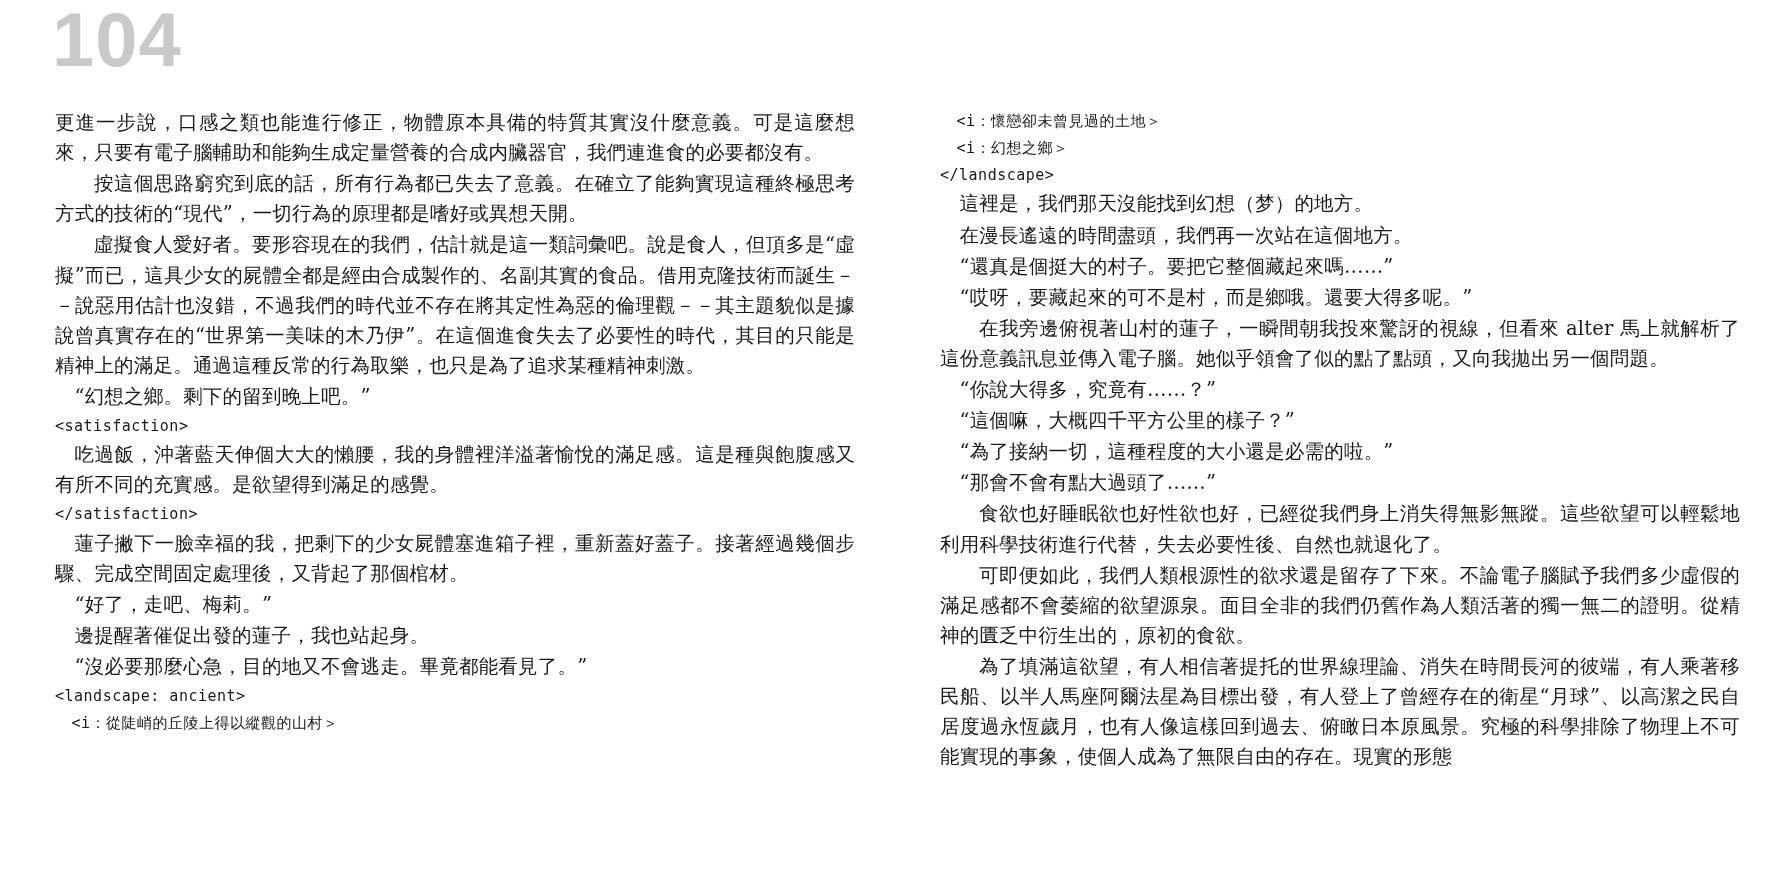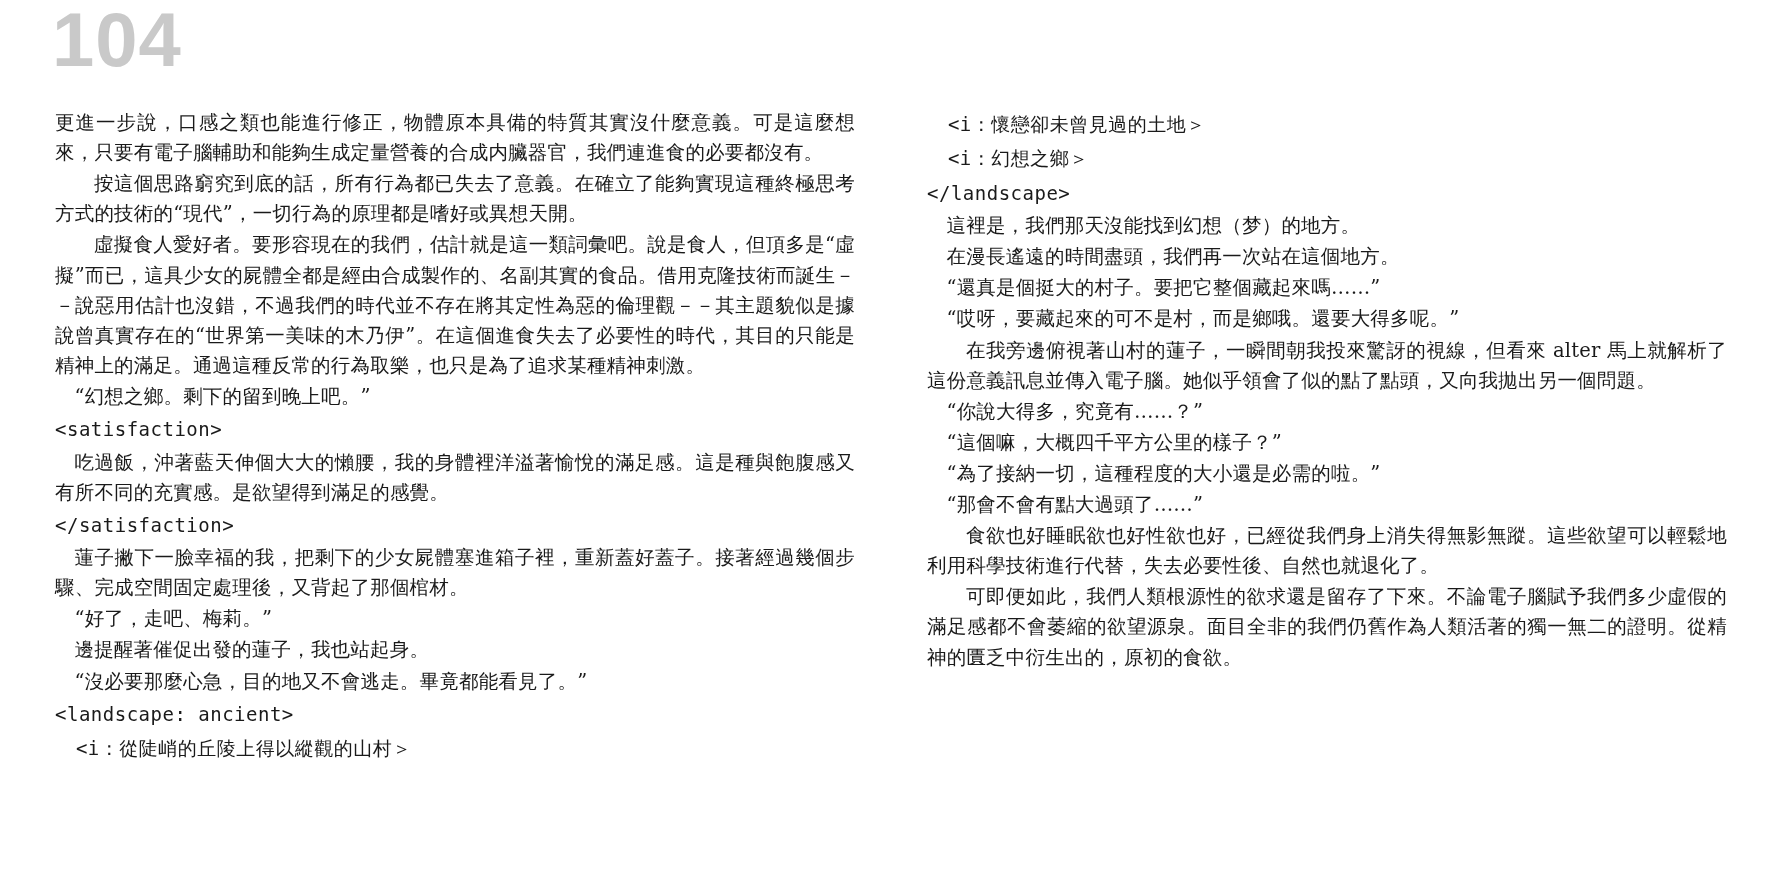--- a/index.html
+++ b/index.html
@@ -33,21 +33,21 @@
     letter-spacing: 1px;
     line-height: 1;
     user-select: none;
   }
   .columns {
     position: absolute;
     top: 108px;
     left: 0;
     width: 1772px;
     display: flex;
-    gap: 4px;
+    gap: 17px;
   }
   .col {
     width: 800px;
     box-sizing: border-box;
   }
   .col-left {
     margin-left: 55px;
   }
   .col-right {
     margin-left: 68px;
@@ -61,21 +61,21 @@
     letter-spacing: 0.2px;
   }
   p.indent {
     text-indent: 2em;
   }
   p.indent1 {
     text-indent: 1em;
   }
   p.mono {
     font-family: "DejaVu Sans Mono", "Liberation Mono", monospace;
-    font-size: 19px;
+    font-size: 15px;
     letter-spacing: 0.5px;
     line-height: 1.76;
   }
   p.mono.ind1 {
     padding-left: 1.1em;
   }
 </style>
 </head>
 <body>
 
@@ -109,16 +109,17 @@
       <p class="indent1">在漫長遙遠的時間盡頭，我們再一次站在這個地方。</p>
       <p class="indent1">“還真是個挺大的村子。要把它整個藏起來嗎……”</p>
       <p class="indent1">“哎呀，要藏起來的可不是村，而是鄉哦。還要大得多呢。”</p>
       <p class="indent">在我旁邊俯視著山村的蓮子，一瞬間朝我投來驚訝的視線，但看來 alter 馬上就解析了這份意義訊息並傳入電子腦。她似乎領會了似的點了點頭，又向我拋出另一個問題。</p>
       <p class="indent1">“你說大得多，究竟有……？”</p>
       <p class="indent1">“這個嘛，大概四千平方公里的樣子？”</p>
       <p class="indent1">“為了接納一切，這種程度的大小還是必需的啦。”</p>
       <p class="indent1">“那會不會有點大過頭了……”</p>
       <p class="indent">食欲也好睡眠欲也好性欲也好，已經從我們身上消失得無影無蹤。這些欲望可以輕鬆地利用科學技術進行代替，失去必要性後、自然也就退化了。</p>
       <p class="indent">可即便如此，我們人類根源性的欲求還是留存了下來。不論電子腦賦予我們多少虛假的滿足感都不會萎縮的欲望源泉。面目全非的我們仍舊作為人類活著的獨一無二的證明。從精神的匱乏中衍生出的，原初的食欲。</p>
+      <p class="indent">為了填滿這欲望，有人相信著提托的世界線理論、消失在時間長河的彼端，有人乘著移民船、以半人馬座阿爾法星為目標出發，有人登上了曾經存在的衛星“月球”、以高潔之民自居度過永恆歲月，也有人像這樣回到過去、俯瞰日本原風景。究極的科學排除了物理上不可能實現的事象，使個人成為了無限自由的存在。現實的形態</p>
     </div>
 
   </div>
 </div>
 
 </body></html>

